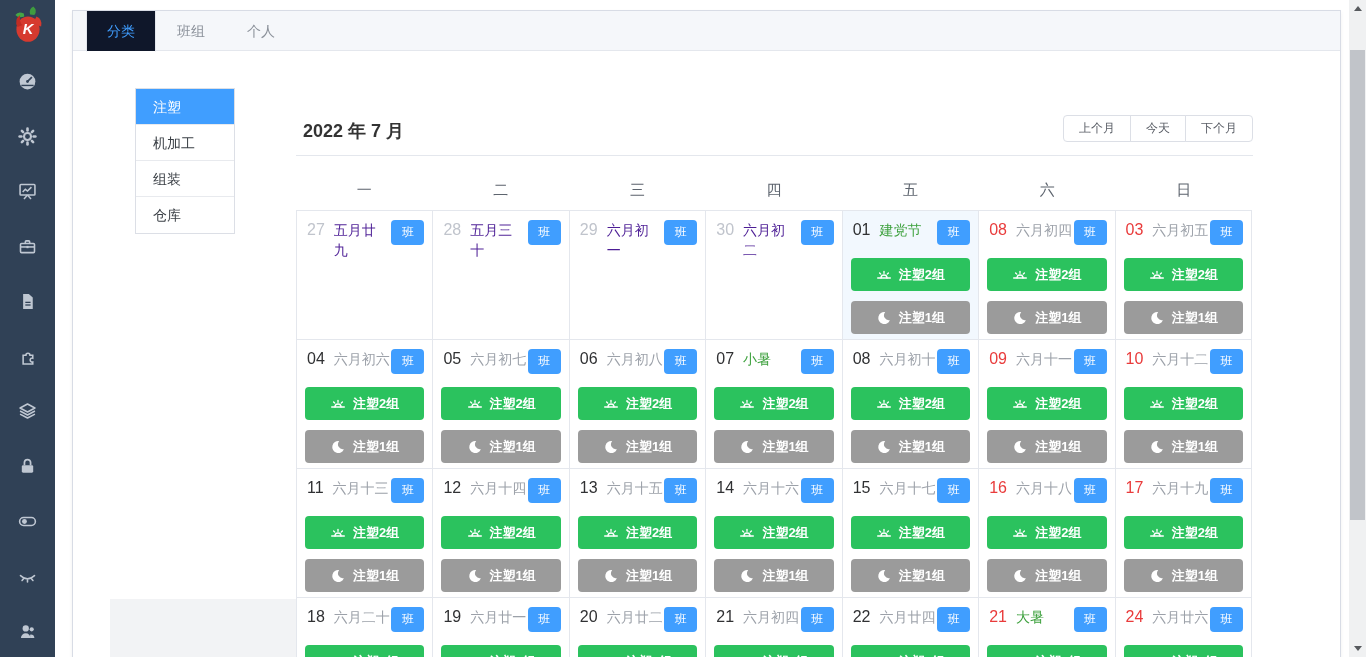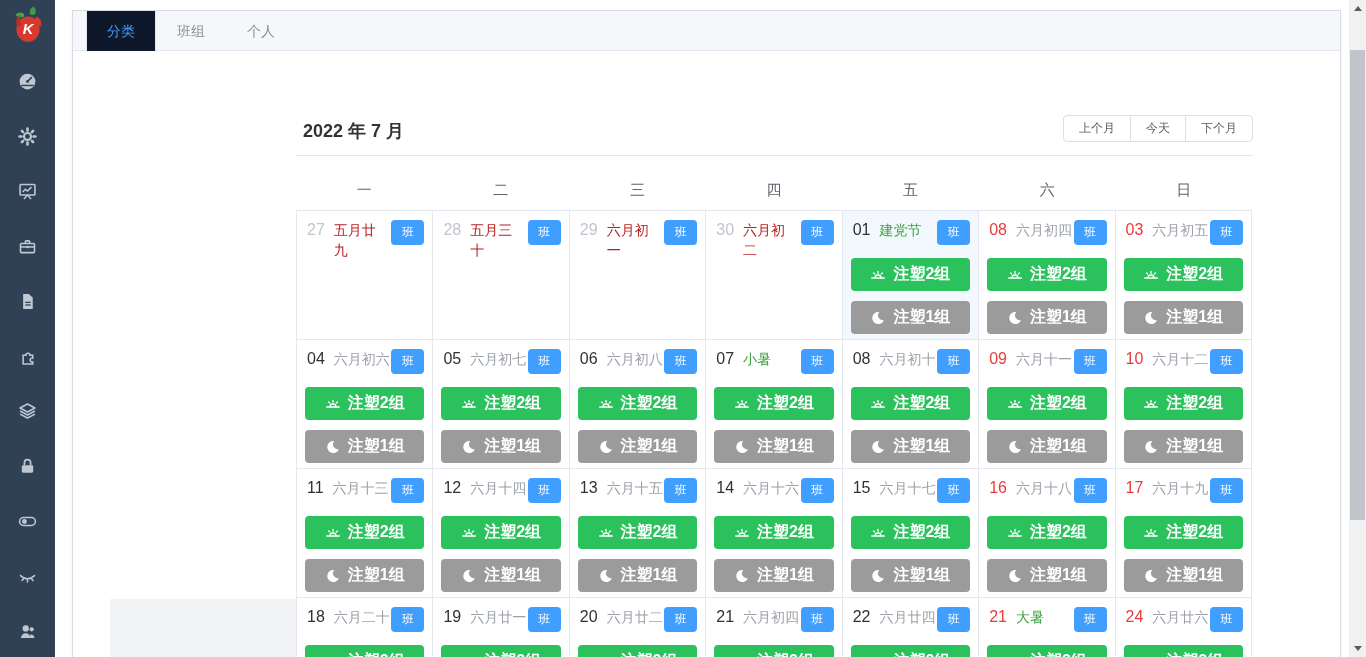--- a/index.html
+++ b/index.html
@@ -45,25 +45,25 @@
   .cal-divider { position:absolute; left:0; top:57px; width:957px; height:1px; background:#e4e7ed; }
   .weekday-row { position:absolute; left:0; top:67px; width:956px; display:grid; grid-template-columns:repeat(7,1fr); }
   .weekday { height:50px; line-height:50px; text-align:center; font-size:15px; color:#5d646e; }
   .cal-table { position:absolute; left:0; top:112px; width:956px; display:grid; grid-template-columns:repeat(7,1fr); border-top:1px solid #e4e7ed; border-left:1px solid #e4e7ed; background:#fff; }
   .cell { height:129px; background:#fff; border-right:1px solid #e4e7ed; border-bottom:1px solid #e4e7ed; cursor:pointer; overflow:hidden; }
   .cell.today { background:var(--today_bg,#f2f8fe); }
   .cell-head { display:flex; align-items:flex-start; padding:9px 8px 0 10px;justify-content:flex-end; }
   .num { font-size:16px; color:#303133; line-height:20px; }
   .lunar { font-size:14px; color:#9ca1a9; margin-left:9px; line-height:20px; }
   .cell.other .num { color:#c0c4cc; }
-  .cell.other .lunar { color:#b91c1c; width:3em; word-break:break-all; }
+  .cell.other .lunar { color:#4c1d95; width:3em; word-break:break-all; }
   .cell.weekend .num { color:var(--weekend_red,#e93b3b); }
   .cell.festival .lunar { color:var(--festival_green,#3ea13e); }
   .badge { margin-left:auto; flex:none; width:33px; height:25px; line-height:25px; text-align:center; background:var(--accent,#409eff); color:#fff; font-size:12px; border-radius:4px; cursor:pointer; }
-  .shift { display:flex; align-items:center; justify-content:center; gap:7px; width:calc(100% - 16px); margin:0 8px; height:33px; border:none; border-radius:4px; color:#fff; font-size:16px; font-weight:600; cursor:pointer; font-family:inherit; }
+  .shift { display:flex; align-items:center; justify-content:center; gap:7px; width:calc(100% - 16px); margin:0 8px; height:33px; border:none; border-radius:4px; color:#fff; font-size:13px; font-weight:600; cursor:pointer; font-family:inherit; }
   .shift svg { width:16px; height:16px; flex:none; }
   .shift.day { margin-top:13px; background:var(--day_shift_green,#2bc25e); }
   .shift.night { margin-top:10px; background:var(--night_shift_gray,#9b9b9b); }
 
   .bottom-left-panel { position:absolute; left:110px; top:599px; width:186px; height:58px; background:#f2f3f5; z-index:1; }
 </style>
 </head>
 <body>
 
 <div id="stage">
@@ -170,20 +170,26 @@
   </div>
 
   <div class="card">
     <div class="tab-bar" id="tab-bar">
         <div class="tab active">分类</div>
         <div class="tab">班组</div>
         <div class="tab">个人</div>
       </div>
   </div>
 
+  <div class="cat-menu" id="cat-menu">
+      <div class="cat-item selected">注塑</div>
+      <div class="cat-item">机加工</div>
+      <div class="cat-item">组装</div>
+      <div class="cat-item">仓库</div>
+    </div>
 
   <div class="bottom-left-panel"></div>
 
   <div class="calendar">
     <div class="cal-title">2022 年 7 月</div>
     <div class="cal-controls">
       <button class="cal-btn">上个月</button>
       <button class="cal-btn">今天</button>
       <button class="cal-btn">下个月</button>
     </div>

